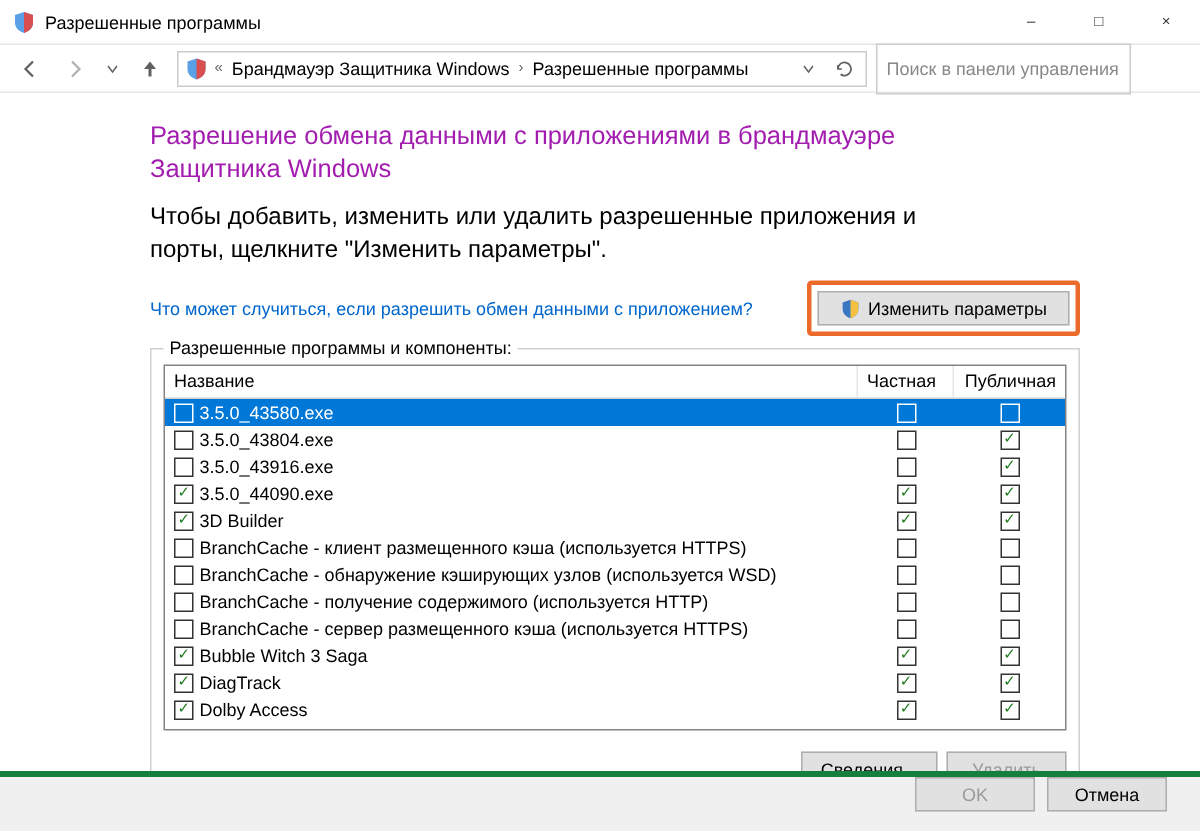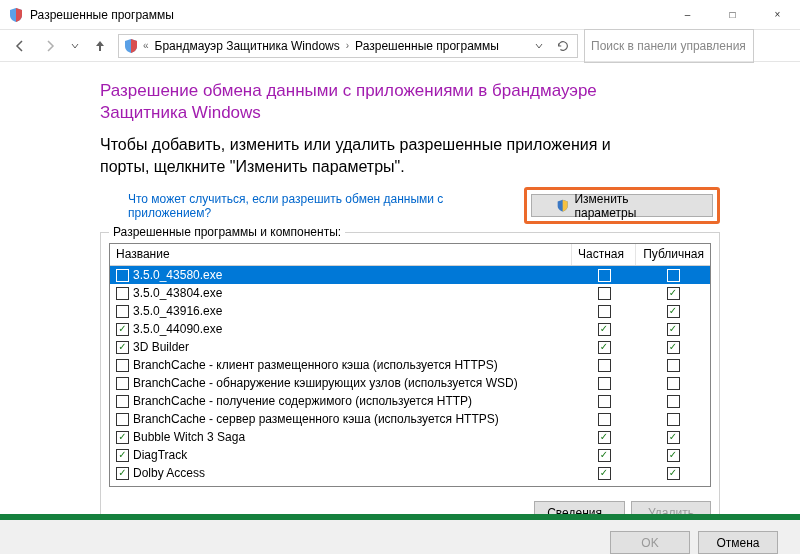--- a/index.html
+++ b/index.html
@@ -88,39 +88,38 @@
     font-size: 16px;
     margin-bottom: 10px;
     max-width: 560px;
     line-height: 1.35;
   }
   .toprow {
     display: flex;
     align-items: center;
     gap: 8px;
     margin-bottom: 8px;
-    margin-left: 28px;
   }
   .link {
     color: #0066cc;
     font-size: 12px;
   }
   .change-btn-wrap {
     border: 3px solid #ec6a2a;
     padding: 4px;
     border-radius: 3px;
     margin-left: auto;
   }
   .change-btn {
     display: flex;
     align-items: center;
     gap: 5px;
     background: #e1e1e1;
     border: 1px solid #adadad;
-    padding: 3px 24px;
+    padding: 3px 14px;
     font-size: 12px;
     height: 23px;
   }
   .shield-small { width: 14px; height: 14px; }
   .groupbox {
     border: 1px solid #d0d0d0;
     margin-top: 4px;
     padding-top: 2px;
     position: relative;
   }
@@ -190,24 +189,24 @@
   .allow-other {
     display: flex;
     justify-content: flex-end;
     padding: 6px 0 0 0;
   }
   .footer {
     position: absolute;
     bottom: 0; left: 0; right: 0;
     height: 40px;
     background: #f0f0f0;
-    border-top: 6px solid #15803d;
+    border-top: 4px solid #15803d;
     display: flex;
     justify-content: flex-end;
-    align-items: flex-end;
+    align-items: flex-start;
     padding: 0 22px;
     gap: 8px;
   }
   .list-body::-webkit-scrollbar { width: 17px; }
   .list-body::-webkit-scrollbar-track { background: #f0f0f0; }
   .list-body::-webkit-scrollbar-thumb { background: #c0c0c0; }
 </style>
 </head>
 <body>
 

